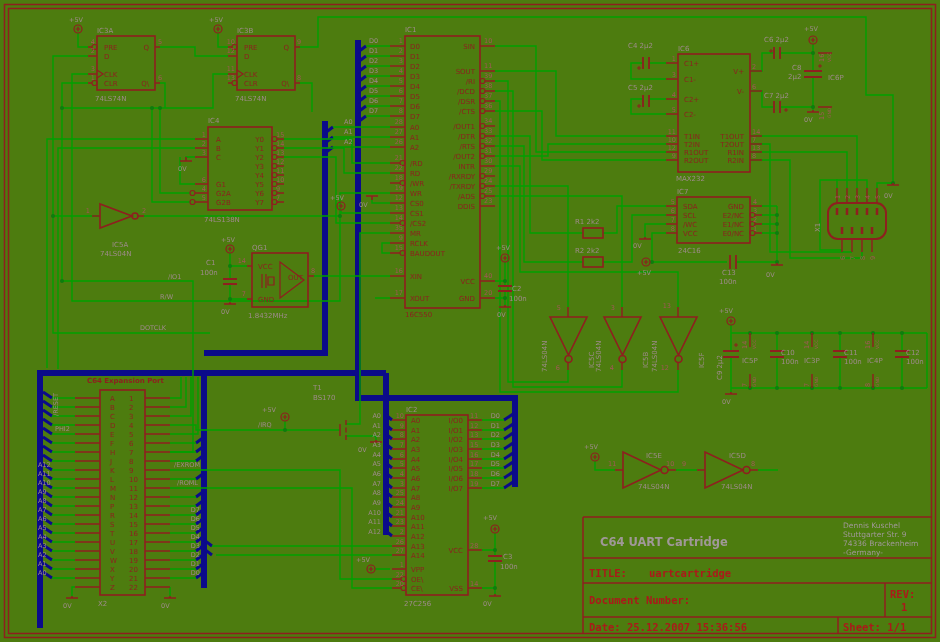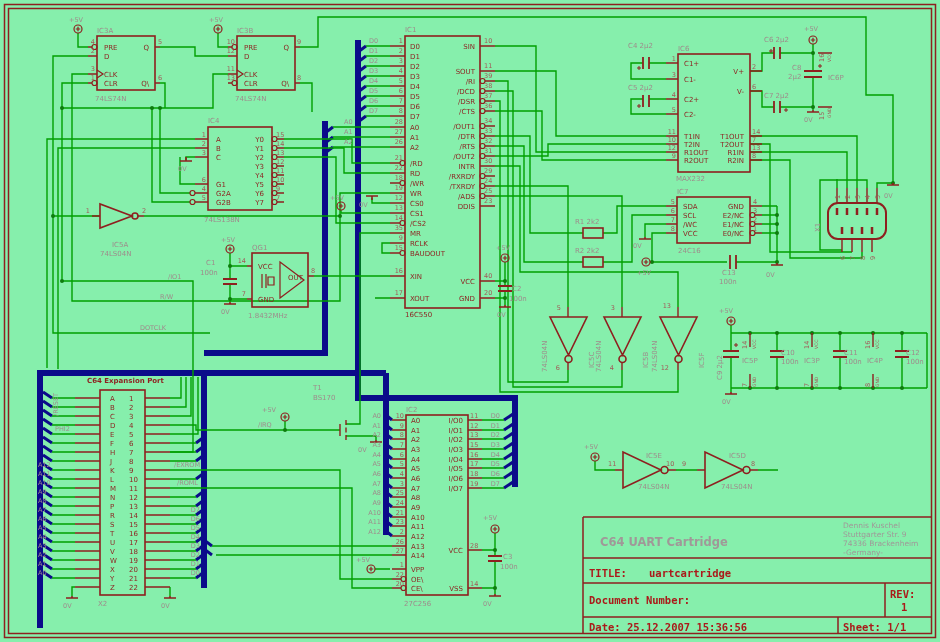--- a/index.html
+++ b/index.html
@@ -1,16 +1,16 @@
 <!DOCTYPE html>
 <html><head>
 <meta charset="utf-8">
 <style>
   html,body{margin:0;padding:0;background:#fff;}
-  .wrap{position:relative;width:940px;height:642px;background:#86efac;overflow:hidden;}
+  .wrap{position:relative;width:940px;height:642px;background:#4d7c0f;overflow:hidden;}
   svg{display:block;}
   text{font-family:"DejaVu Sans","Liberation Sans",sans-serif;}
   .pin{fill:#8e1f1f;font-size:7px;}
   .hdr{fill:#8e1f1f;font-size:7px;font-weight:bold;}
   .num{fill:#a25858;font-size:6.5px;}
   .ref{fill:#9e8b8b;font-size:7px;}
   .net{fill:#9e8b8b;font-size:6.5px;}
   .tiny{fill:#a25858;font-size:4.5px;}
   .tb{fill:#aa1a1a;font-size:10.5px;font-weight:bold;font-family:"DejaVu Sans Mono","Liberation Mono",monospace;}
   .tbg{fill:#a09898;font-size:7.5px;}

